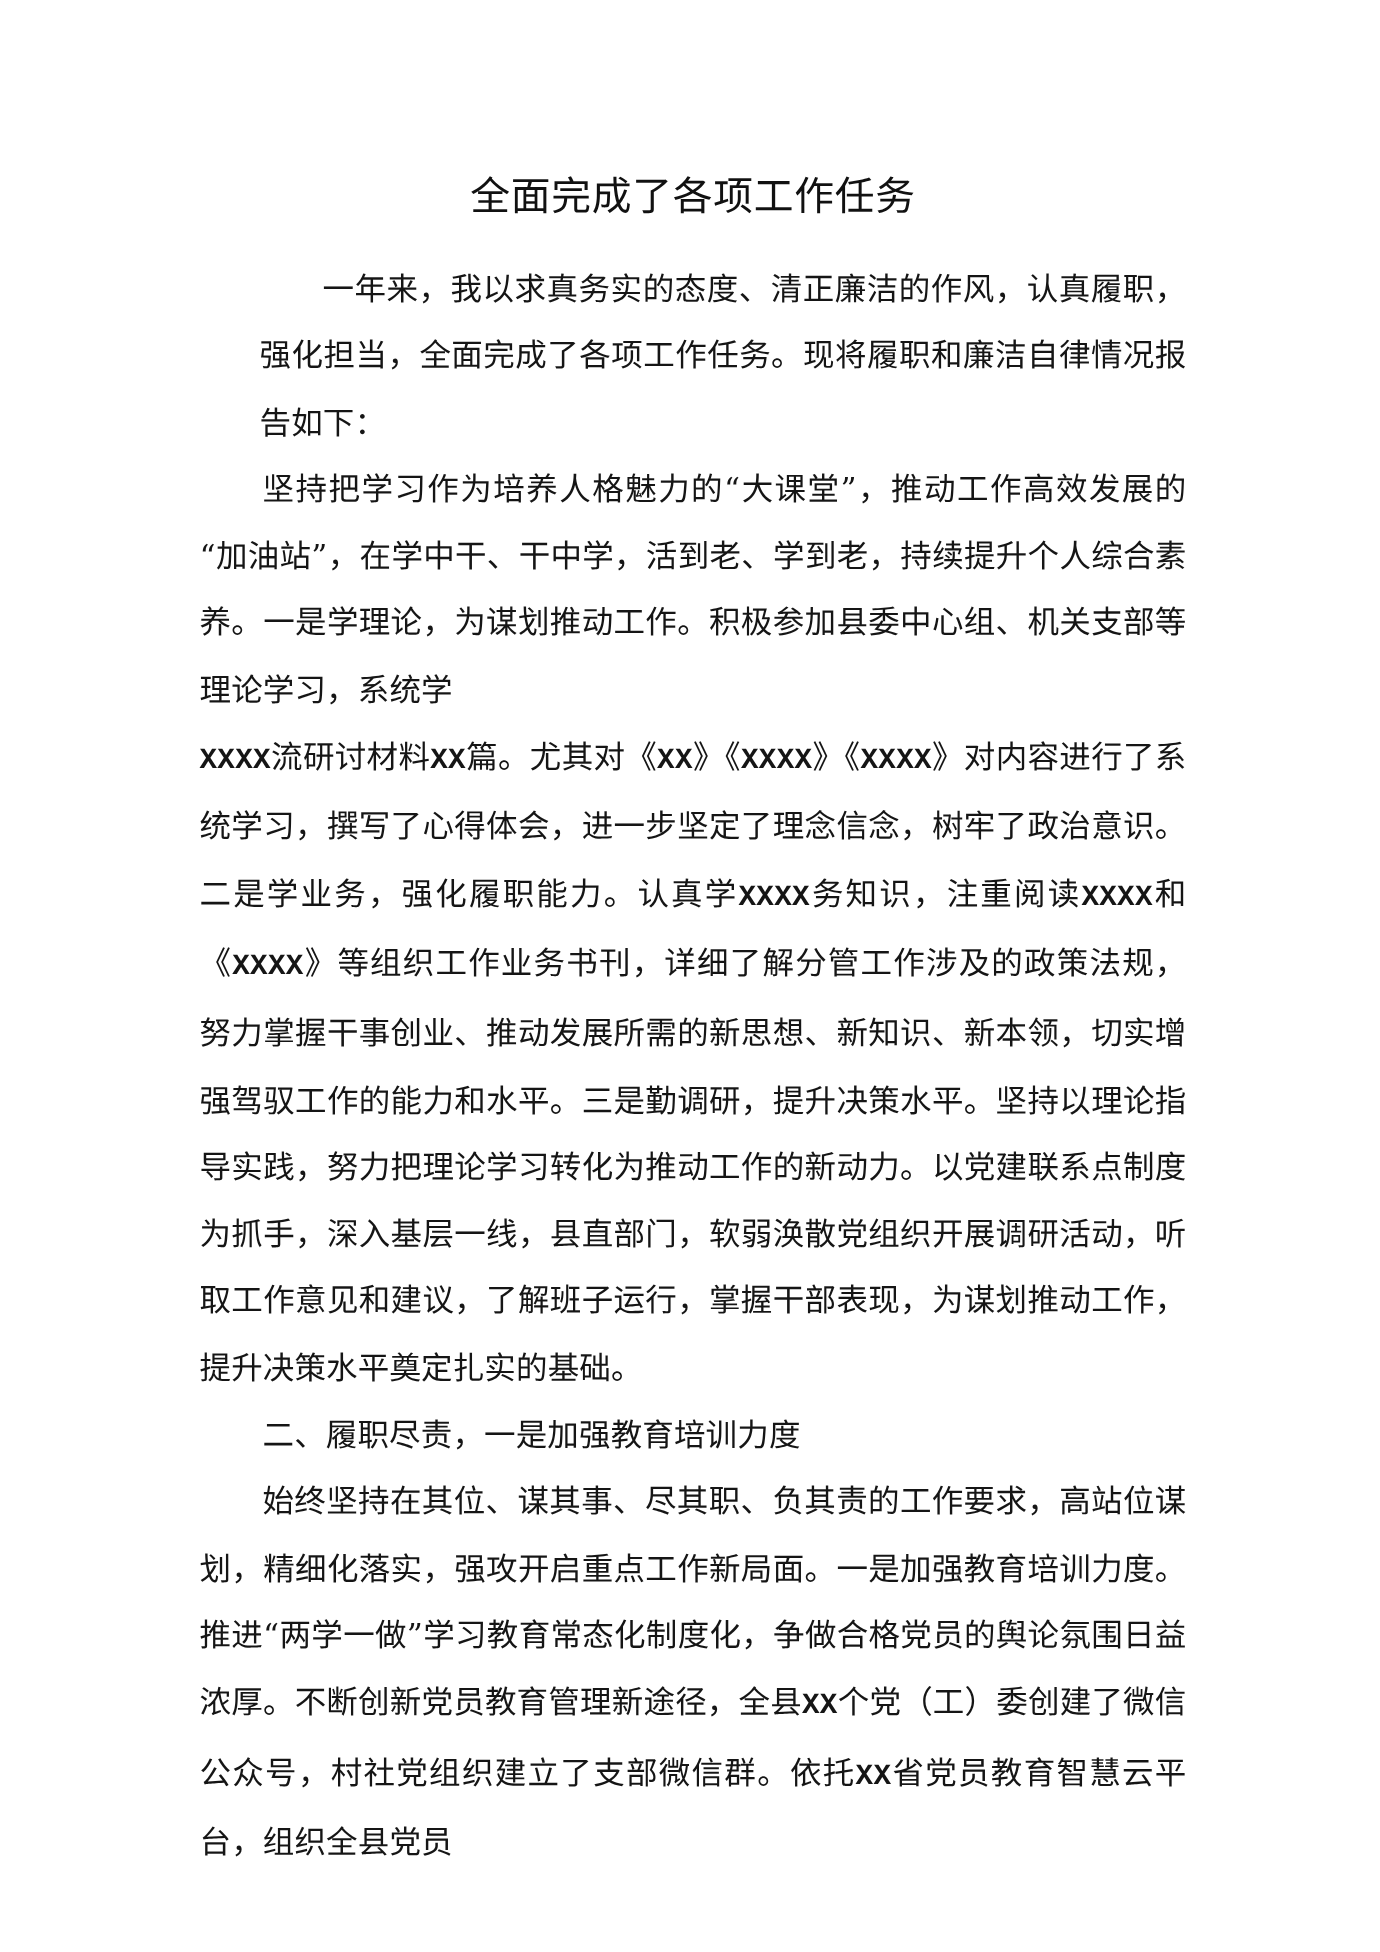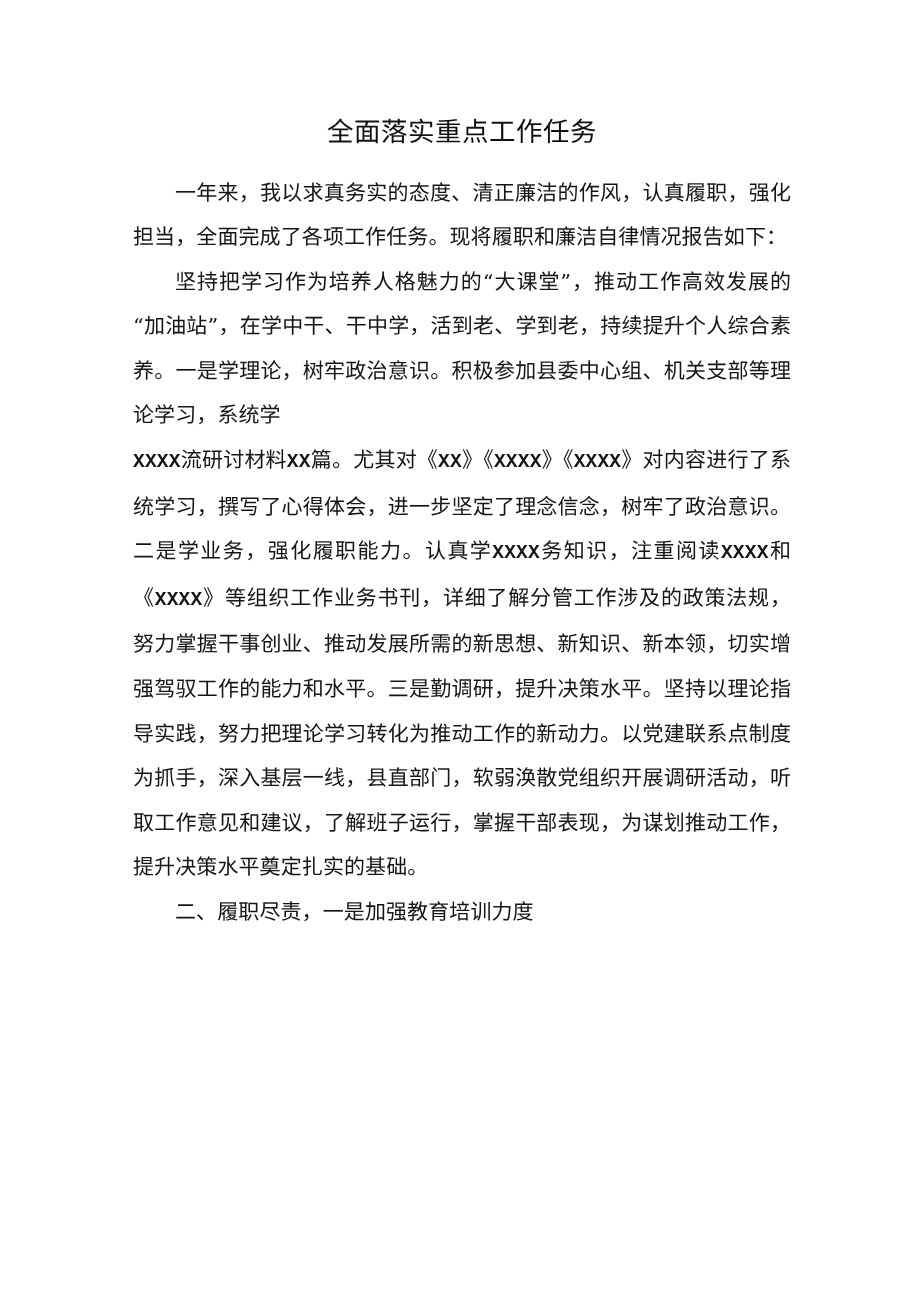--- a/index.html
+++ b/index.html
@@ -44,20 +44,21 @@
     line-height: 44.6px;
     margin: 0;
     text-align: justify;
     text-justify: inter-ideograph;
     text-indent: 2em;
     color: #151515;
     letter-spacing: 0.1px;
   }
   p.body-para.first {
     margin-top: 25px;
+    margin-left: 40px;
   }
   p.heading-para {
     font-size: 21px;
     line-height: 44.6px;
     margin: 0;
     text-indent: 2em;
     color: #151515;
     letter-spacing: 0.1px;
   }
   .mark {
@@ -66,26 +67,27 @@
     font-size: 19.5px;
     letter-spacing: 0.2px;
   }
 </style>
 </head>
 <body>
 
 <div class="page">
   <div class="content">
 
-    <h1 class="doc-title">全面落实重点工作任务</h1>
+    <h1 class="doc-title">全面完成了各项工作任务</h1>
 
     <p class="body-para first">一年来，我以求真务实的态度、清正廉洁的作风，认真履职，强化担当，全面完成了各项工作任务。现将履职和廉洁自律情况报告如下：</p>
 
 
-    <p class="body-para">坚持把学习作为培养人格魅力的“大课堂”，推动工作高效发展的“加油站”，在学中干、干中学，活到老、学到老，持续提升个人综合素养。一是学理论，树牢政治意识。积极参加县委中心组、机关支部等理论学习，系统学</p>
+    <p class="body-para">坚持把学习作为培养人格魅力的“大课堂”，推动工作高效发展的“加油站”，在学中干、干中学，活到老、学到老，持续提升个人综合素养。一是学理论，为谋划推动工作。积极参加县委中心组、机关支部等理论学习，系统学</p>
 
     <p class="body-para" style="text-indent:0;"><span class="mark">XXXX</span><span>流研讨材料</span><span class="mark">XX</span><span>篇。尤其对《</span><span class="mark">XX</span><span>》《</span><span class="mark">XXXX</span><span>》《</span><span class="mark">XXXX</span><span>》对内容进行了系统学习，撰写了心得体会，进一步坚定了理念信念，树牢了政治意识。二是学业务，强化履职能力。认真学</span><span class="mark">XXXX</span><span>务知识，注重阅读</span><span class="mark">XXXX</span><span>和《</span><span class="mark">XXXX</span><span>》等组织工作业务书刊，详细了解分管工作涉及的政策法规，努力掌握干事创业、推动发展所需的新思想、新知识、新本领，切实增强驾驭工作的能力和水平。三是勤调研，提升决策水平。坚持以理论指导实践，努力把理论学习转化为推动工作的新动力。以党建联系点制度为抓手，深入基层一线，县直部门，软弱涣散党组织开展调研活动，听取工作意见和建议，了解班子运行，掌握干部表现，为谋划推动工作，提升决策水平奠定扎实的基础。</span></p>
 
     <p class="heading-para">二、履职尽责，一是加强教育培训力度</p>
 
+    <p class="body-para"><span>始终坚持在其位、谋其事、尽其职、负其责的工作要求，高站位谋划，精细化落实，强攻开启重点工作新局面。一是加强教育培训力度。推进“两学一做”学习教育常态化制度化，争做合格党员的舆论氛围日益浓厚。不断创新党员教育管理新途径，全县</span><span class="mark">XX</span><span>个党（工）委创建了微信公众号，村社党组织建立了支部微信群。依托</span><span class="mark">XX</span><span>省党员教育智慧云平台，组织全县党员</span></p>
 
   </div>
 </div>
 
 </body></html>

